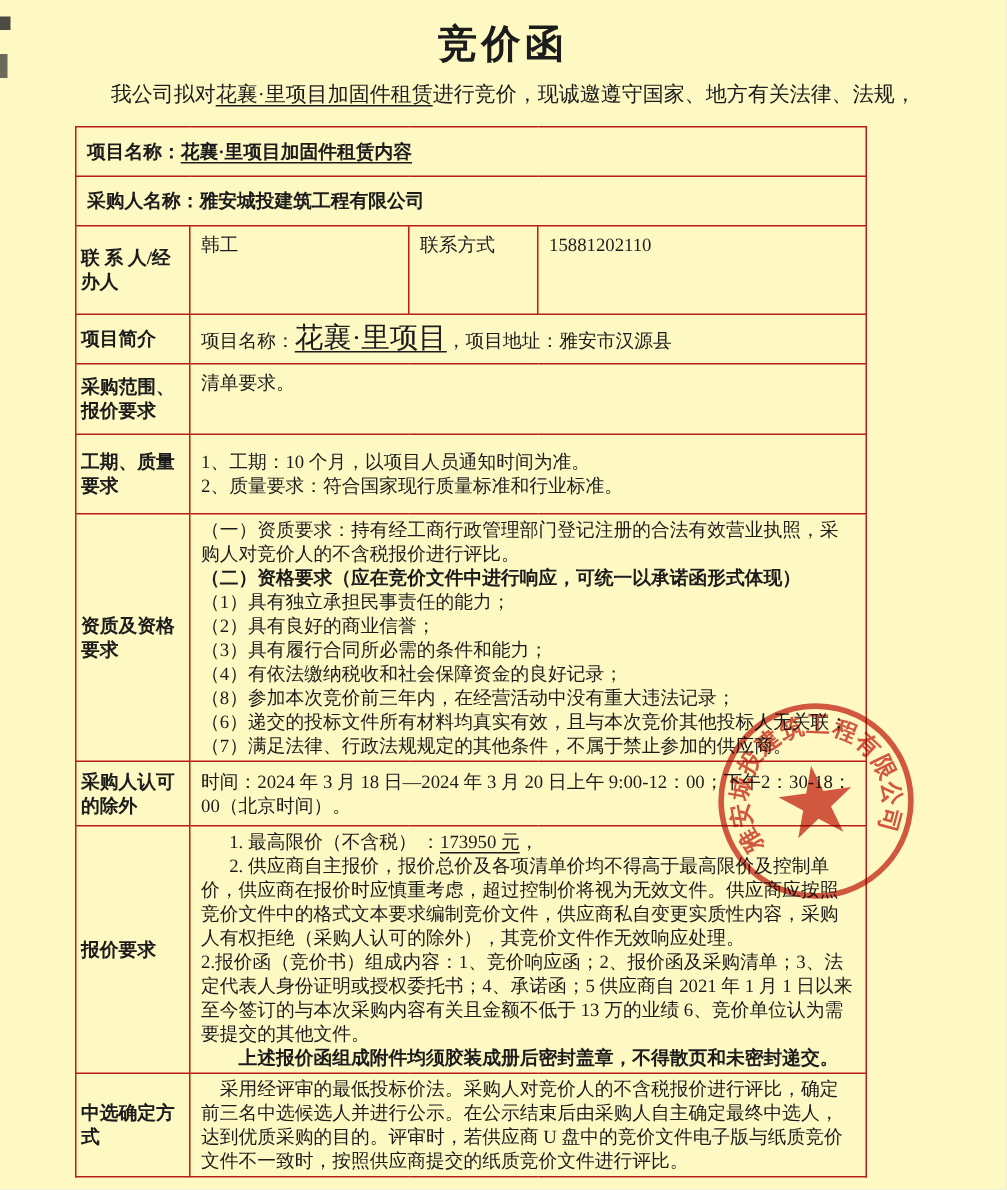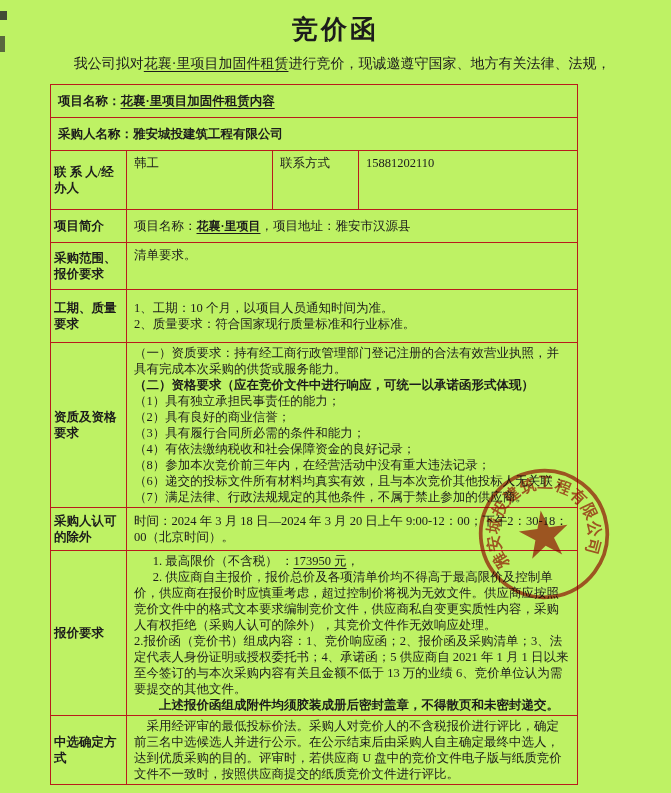--- a/index.html
+++ b/index.html
@@ -1,18 +1,18 @@
 <!DOCTYPE html>
 <html><head>
 <meta charset="utf-8">
 <style>
   html,body { margin:0; padding:0; background:#e8e8e8; }
   .page {
     position:relative; width:671px; height:793px; margin:0 auto;
-    background:#bef264; overflow:hidden;
+    background:#fef9c3; overflow:hidden;
     font-family:"Liberation Serif","DejaVu Serif",serif; color:#1c1c1c;
   }
   
   .scan-mark { position:absolute; left:0; background:#2e2e2e; }
   .scan-mark.m1 { top:11px; width:7px; height:9px; opacity:.85; }
   .scan-mark.m2 { top:36px; width:5px; height:16px; opacity:.7; }
 
   h1.doc-title {
     margin:12px 0 6px; text-align:center;
     font-size:26px; font-weight:bold; letter-spacing:3px;
@@ -30,21 +30,21 @@
     border:1.5px solid #333;
   }
   td {
     border:1px solid #b91c1c; vertical-align:middle;
     font-size:12.5px; line-height:1.28; padding:2px 7px;
     overflow:hidden;
   }
   td.label { font-weight:bold; padding:2px 3px; }
   td.label.left { text-align:left; }
   td.top { vertical-align:top; padding-top:4px; }
-  .proj-strong { font-weight:bold; font-size:12px; }
+  .proj-strong { font-weight:normal; font-size:19px; }
   .cellblock p { margin:0; }
   .ind15 { text-indent:1.5em; }
   .ind2  { text-indent:2em; }
   .ind1  { text-indent:1em; }
   .seal-note { margin-top:4px; }
 
   .stamp {
     position:absolute; left:473px; top:466px; width:142px; height:136px;
     color:#c8342c; opacity:.82; mix-blend-mode:multiply;
     transform:rotate(-8deg); pointer-events:none;
@@ -110,21 +110,21 @@
           <p>1、工期：10 个月，以项目人员通知时间为准。</p>
           <p>2、质量要求：符合国家现行质量标准和行业标准。</p>
         </div>
       </td>
     </tr>
 
     <tr>
       <td class="label">资质及资格要求</td>
       <td colspan="3">
         <div class="cellblock">
-          <p>（一）资质要求：持有经工商行政管理部门登记注册的合法有效营业执照，并具有完成本次采购的供货或服务能力。</p>
+          <p>（一）资质要求：持有经工商行政管理部门登记注册的合法有效营业执照，采购人对竞价人的不含税报价进行评比。</p>
           <p class="b">（二）资格要求（应在竞价文件中进行响应，可统一以承诺函形式体现）</p>
           <p>（1）具有独立承担民事责任的能力；</p>
           <p>（2）具有良好的商业信誉；</p>
           <p>（3）具有履行合同所必需的条件和能力；</p>
           <p>（4）有依法缴纳税收和社会保障资金的良好记录；</p>
           <p>（8）参加本次竞价前三年内，在经营活动中没有重大违法记录；</p>
           <p>（6）递交的投标文件所有材料均真实有效，且与本次竞价其他投标人无关联；</p>
           <p>（7）满足法律、行政法规规定的其他条件，不属于禁止参加的供应商。</p>
         </div>
       </td>

